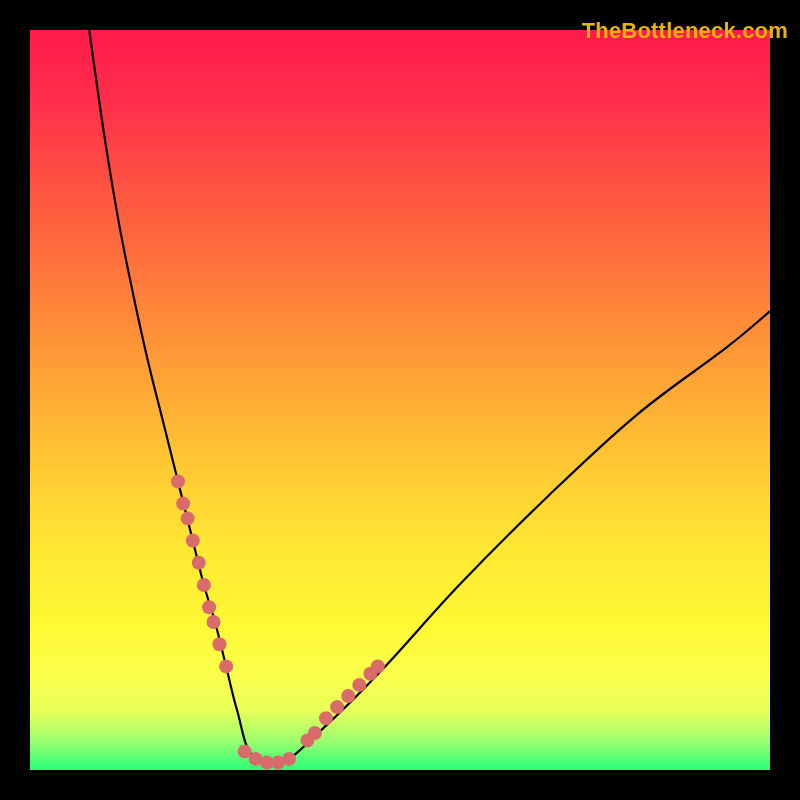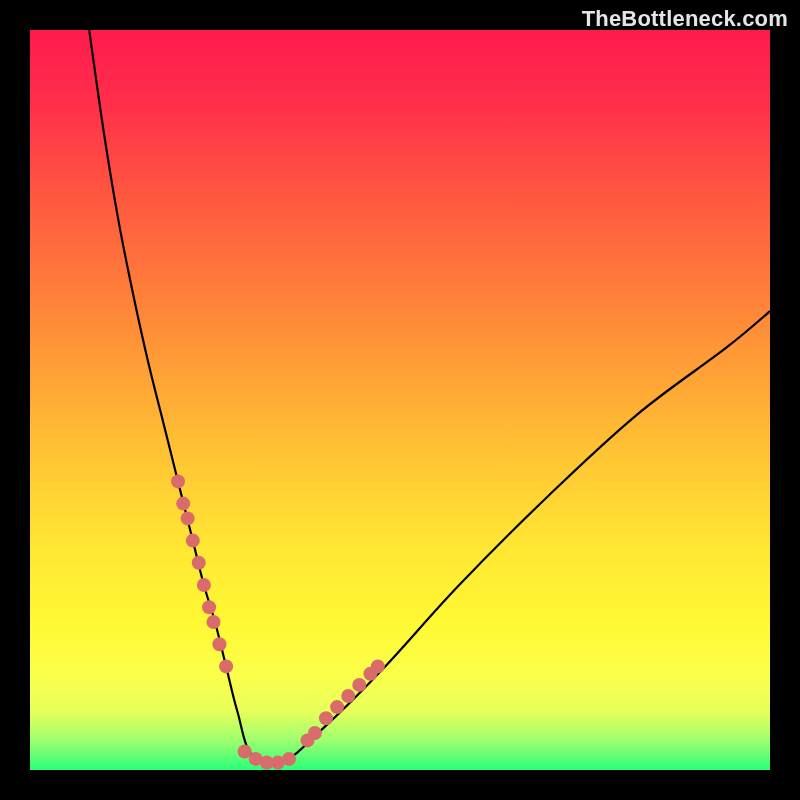--- a/index.html
+++ b/index.html
@@ -12,23 +12,23 @@
     overflow: hidden;
   }
   .frame {
     position: relative;
     width: 800px;
     height: 800px;
     background: #000;
   }
   .watermark {
     position: absolute;
-    top: 6px;
+    top: 18px;
     right: 12px;
-    color: #e5e5e5;
+    color: #eab308;
     font-size: 22px;
     font-weight: 600;
     letter-spacing: 0.2px;
     z-index: 20;
     user-select: none;
   }
   .plot-area {
     position: absolute;
     left: 30px;
     top: 30px;

